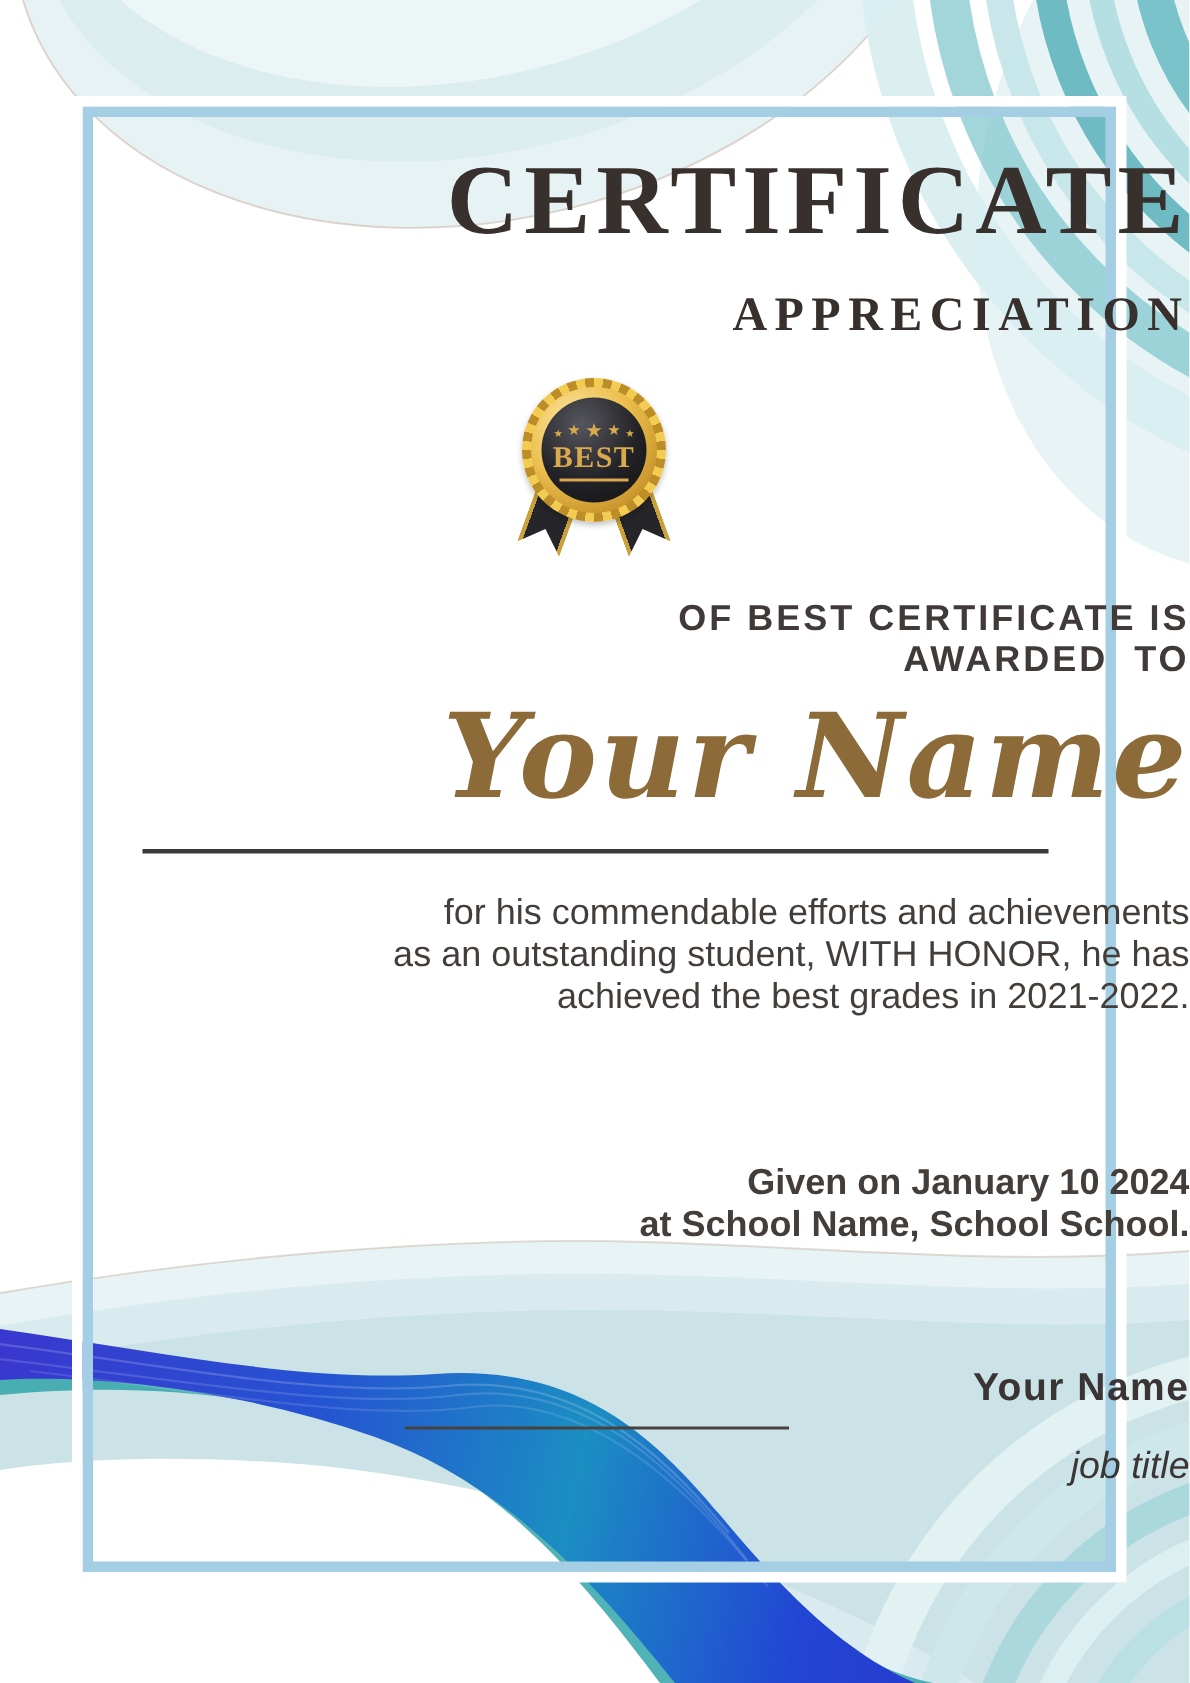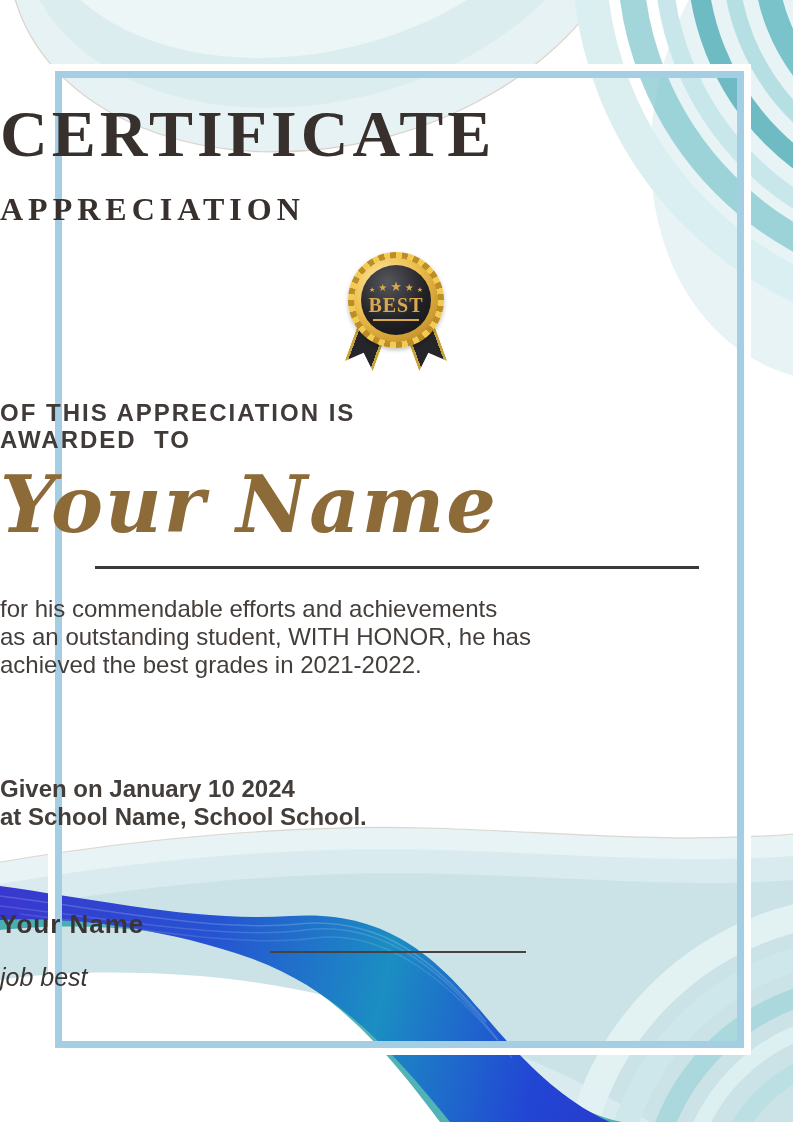--- a/index.html
+++ b/index.html
@@ -5,21 +5,21 @@
   html,body{margin:0;padding:0;background:#fff;}
   .canvas{
     position:relative;width:793px;height:1122px;background:#ffffff;
     overflow:hidden;font-family:"Liberation Sans",sans-serif;
   }
   .bg{position:absolute;left:0;top:0;width:793px;height:1122px;}
   .frame{
     position:absolute;left:55px;top:71px;width:675px;height:963px;
     border:7px solid #a4cee3;outline:7px solid #ffffff;
   }
-  .center-text{position:absolute;left:0;right:0;text-align:left;}
+  .center-text{position:absolute;left:0;right:0;text-align:right;}
   .title{
     top:101px;font-family:"Liberation Serif","DejaVu Serif",serif;
     font-weight:700;font-size:66px;letter-spacing:4px;color:#37302d;line-height:1;
   }
   .subtitle{
     top:193px;font-family:"Liberation Serif","DejaVu Serif",serif;
     font-weight:700;font-size:32px;letter-spacing:5px;color:#37302d;line-height:1;
   }
   
   .badge{position:absolute;left:326px;top:252px;width:140px;height:122px;}
@@ -144,35 +144,35 @@
           <span class="star-m">★</span>
           <span class="star-s">★</span>
         </div>
         <div class="badge-label">BEST</div>
         <div class="badge-underline"></div>
       </div>
     </div>
   </div>
 
   <div class="center-text awarded">
-    <div class="line1">OF THIS APPRECIATION IS</div>
+    <div class="line1">OF BEST CERTIFICATE IS</div>
     <div class="line2">AWARDED  TO</div>
   </div>
 
   <div class="center-text name">Your Name</div>
   <div class="divider"></div>
 
   <div class="center-text desc">
     <div>for his commendable efforts and achievements</div>
     <div>as an outstanding student, WITH HONOR, he has</div>
     <div>achieved the best grades in 2021-2022.</div>
   </div>
 
   <div class="center-text given">
     <div>Given on January 10 2024</div>
     <div>at School Name, School School.</div>
   </div>
 
   <div class="center-text sig-name">Your Name</div>
   <div class="sig-line"></div>
-  <div class="center-text sig-title">job best</div>
+  <div class="center-text sig-title">job title</div>
 
 </div>
 
 </body></html>

